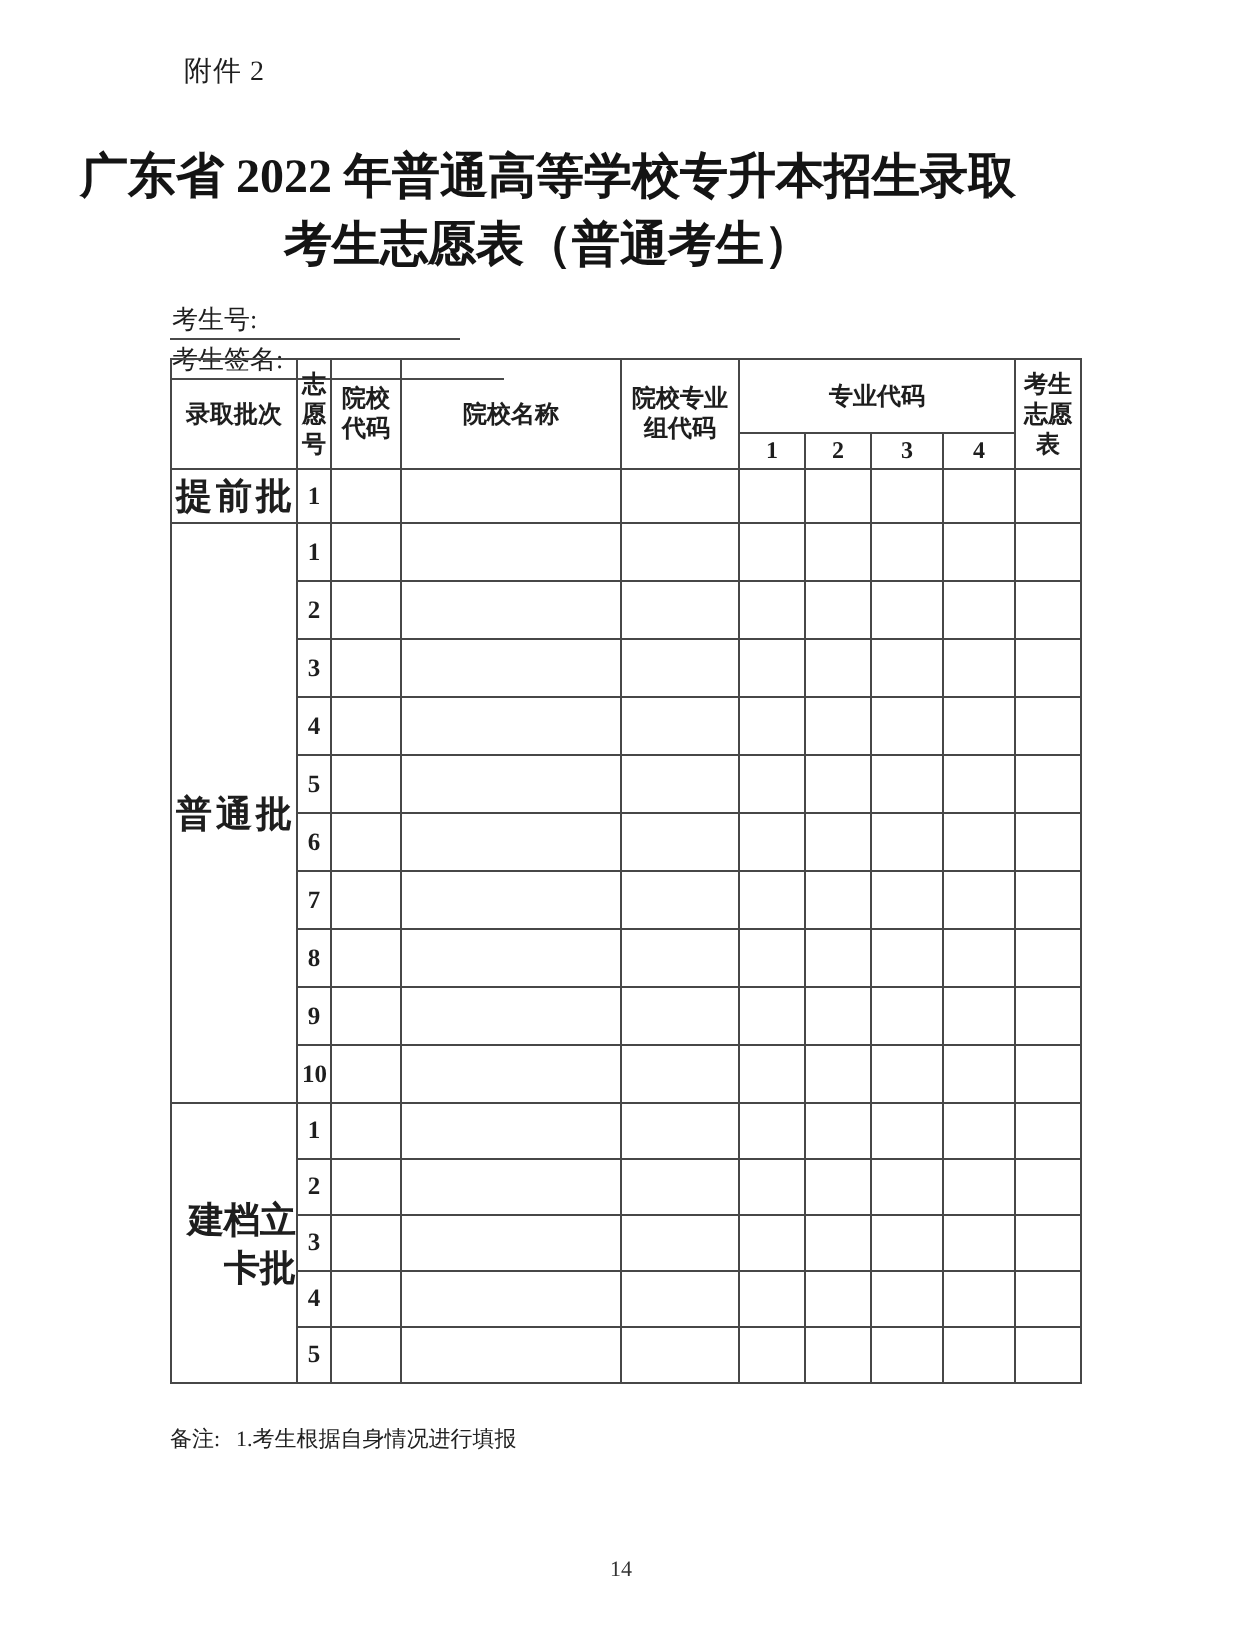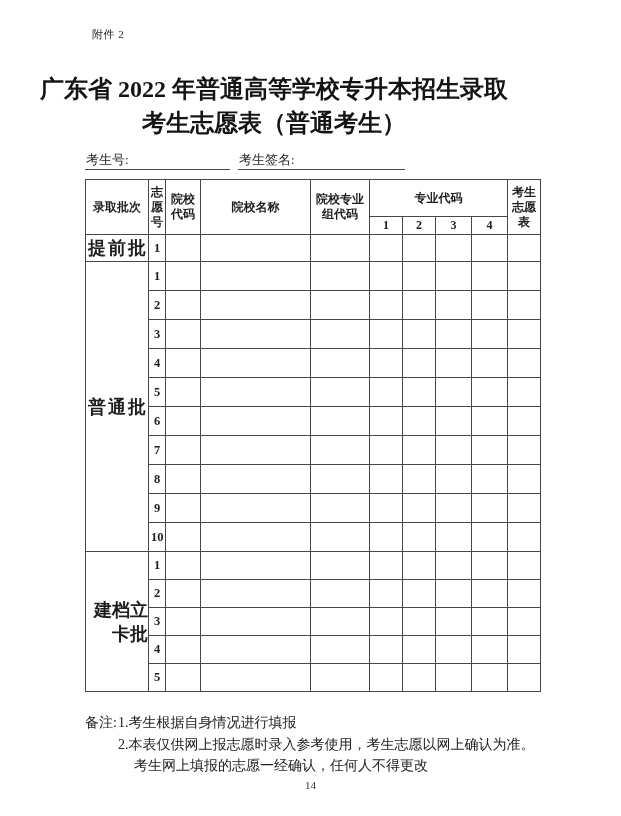--- a/index.html
+++ b/index.html
@@ -6,30 +6,30 @@
   body {
     width: 621px; height: 816px;
     background: #ffffff;
     position: relative;
     font-family: "Liberation Serif", "DejaVu Serif", serif;
     color: #1e1e1e;
     overflow: hidden;
   }
   .attachment {
     position: absolute; left: 92px; top: 27px;
-    font-size: 11px; letter-spacing: 0.5px;
+    font-size: 14px; letter-spacing: 0.5px;
   }
   .title {
     position: absolute; top: 72px; left: 0; width: 548px;
     text-align: center; font-size: 24px; font-weight: bold;
     line-height: 34px; color: #141414;
   }
   .info-line {
     position: absolute; left: 85px; top: 150px; width: 456px;
-    display: flex; font-size: 13px;
+    display: flex; font-size: 13px; flex-direction: column;
   }
   .info-seg {
     border-bottom: 1px solid #4a4a4a;
     height: 20px; display: flex; align-items: flex-end;
     box-sizing: border-box; padding-left: 1px;
   }
   .seg-candidate { width: 145px; margin-right: 8px; }
   .seg-name { width: 122px; margin-right: 11px; }
   .seg-signature { width: 167px; }
   .table-wrap { position: absolute; left: 85px; top: 179px; }
@@ -49,21 +49,21 @@
   th.vertical { word-break: break-all; line-height: 1.25; padding: 0 1px; }
   td.batch-cell { font-weight: bold; font-size: 18px; padding: 0; text-align: right; }
   td.batch-cell.spaced { letter-spacing: 2px; text-indent: 2px; }
   td.batch-cell.tight { letter-spacing: 0; }
   td.vol-num { font-weight: bold; font-size: 12.5px; }
   tr.batch-0 td { height: 27px; }
   tr.batch-1 td { height: 29px; }
   tr.batch-2 td { height: 28px; }
   .notes {
     position: absolute; left: 85px; top: 712px; width: 462px;
-    display: flex; font-size: 14px; line-height: 1.55; color: #222;
+    display: flex; font-size: 11px; line-height: 1.55; color: #222;
   }
   .notes-label { width: 33px; flex: none; }
   .notes-items { width: 428px; }
   .note-text { padding-left: 16px; text-indent: -16px; }
   .page-number {
     position: absolute; top: 779px; left: 0; width: 621px;
     text-align: center; font-size: 11px; color: #333;
   }
 </style>
 </head>
@@ -297,17 +297,16 @@
           <td></td>
         </tr>
       </tbody>
   </table>
 </div>
 
 <div class="notes">
   <div class="notes-label">备注:</div>
   <div class="notes-items">
     <div class="note-text">1.考生根据自身情况进行填报</div>
-    <div class="note-text">2.本表仅供网上报志愿时录入参考使用，考生志愿以网上确认为准。考生网上填报的志愿一经确认，任何人不得更改</div>
   </div>
 </div>
 
 <div class="page-number">14</div>
 
 </body></html>

